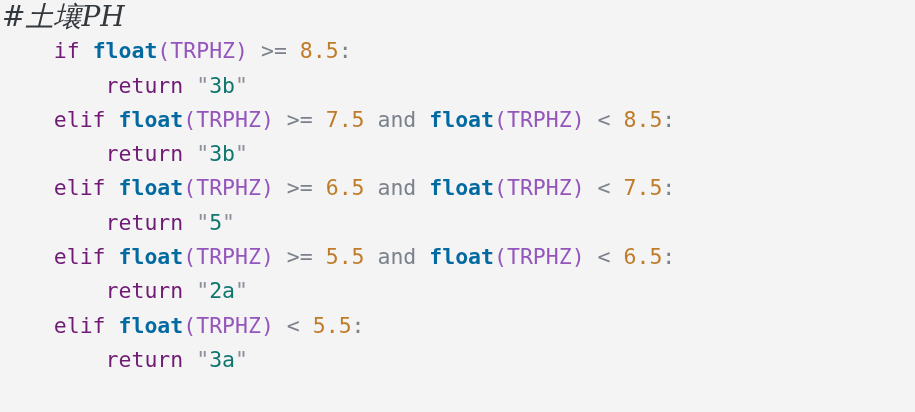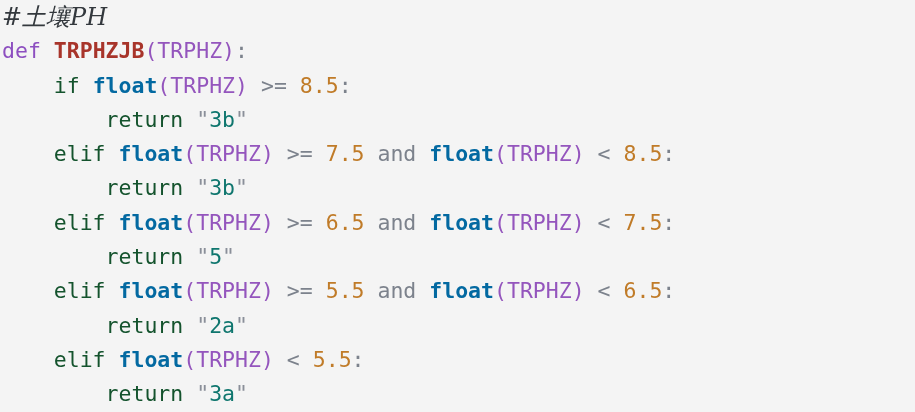--- a/index.html
+++ b/index.html
@@ -29,40 +29,39 @@
     font-size: 21.5px;
     white-space: pre;
     letter-spacing: 0px;
     padding-left: 2px;
     box-sizing: border-box;
   }
 
   .tok { white-space: pre; }
 
   
-  .t-comment   { color: #33383d; font-style: italic; font-family: "DejaVu Serif", "Liberation Serif", serif; font-size: 24px; }
-  .t-kw        { color: #14532d; margin-top: 35px; }
+  .t-comment   { color: #33383d; font-style: italic; font-family: "DejaVu Serif", "Liberation Serif", serif; font-size: 28px; }
+  .t-kw        { color: #701a75; margin-top: 35px; }
   .t-kw-def    { color: #8d4fc0; }
   .t-fnname    { color: #a8342a; font-weight: bold; }
   .t-builtin   { color: #0369a1; font-weight: bold; }
   .t-paren     { color: #9455bd; }
   .t-arg       { color: #9455bd; }
   .t-num       { color: #c07b28; margin-top: 15px; }
   .t-op        { color: #7c828c; }
   .t-colon     { color: #7c828c; }
   .t-quote     { color: #8a8f99; }
   .t-str       { color: #0f766e; }
   .t-plain     { color: #33383d; }
 </style>
 </head>
 <body>
 
 <div id="code-block" style="background: rgb(244, 244, 244);">
     <div class="code-line"><span class="tok t-comment">#土壤PH</span></div>
-    <div class="code-line"><span class="tok t-kw-def">def</span><span class="tok t-plain"> </span><span class="tok t-fnname">TRPHZJB</span><span class="tok t-paren">(</span><span class="tok t-arg">TRPHZ</span><span class="tok t-paren">)</span><span class="tok t-colon">:</span></div>
     <div class="code-line"><span class="tok t-plain">    </span><span class="tok t-kw">if</span><span class="tok t-plain"> </span><span class="tok t-builtin">float</span><span class="tok t-paren">(</span><span class="tok t-arg">TRPHZ</span><span class="tok t-paren">)</span><span class="tok t-plain"> </span><span class="tok t-op">&gt;=</span><span class="tok t-plain"> </span><span class="tok t-num">8.5</span><span class="tok t-colon">:</span></div>
     <div class="code-line"><span class="tok t-plain">        </span><span class="tok t-kw">return</span><span class="tok t-plain"> </span><span class="tok t-quote">"</span><span class="tok t-str">3b</span><span class="tok t-quote">"</span></div>
     <div class="code-line"><span class="tok t-plain">    </span><span class="tok t-kw">elif</span><span class="tok t-plain"> </span><span class="tok t-builtin">float</span><span class="tok t-paren">(</span><span class="tok t-arg">TRPHZ</span><span class="tok t-paren">)</span><span class="tok t-plain"> </span><span class="tok t-op">&gt;=</span><span class="tok t-plain"> </span><span class="tok t-num">7.5</span><span class="tok t-plain"> </span><span class="tok t-op">and</span><span class="tok t-plain"> </span><span class="tok t-builtin">float</span><span class="tok t-paren">(</span><span class="tok t-arg">TRPHZ</span><span class="tok t-paren">)</span><span class="tok t-plain"> </span><span class="tok t-op">&lt;</span><span class="tok t-plain"> </span><span class="tok t-num">8.5</span><span class="tok t-colon">:</span></div>
     <div class="code-line"><span class="tok t-plain">        </span><span class="tok t-kw">return</span><span class="tok t-plain"> </span><span class="tok t-quote">"</span><span class="tok t-str">3b</span><span class="tok t-quote">"</span></div>
     <div class="code-line"><span class="tok t-plain">    </span><span class="tok t-kw">elif</span><span class="tok t-plain"> </span><span class="tok t-builtin">float</span><span class="tok t-paren">(</span><span class="tok t-arg">TRPHZ</span><span class="tok t-paren">)</span><span class="tok t-plain"> </span><span class="tok t-op">&gt;=</span><span class="tok t-plain"> </span><span class="tok t-num">6.5</span><span class="tok t-plain"> </span><span class="tok t-op">and</span><span class="tok t-plain"> </span><span class="tok t-builtin">float</span><span class="tok t-paren">(</span><span class="tok t-arg">TRPHZ</span><span class="tok t-paren">)</span><span class="tok t-plain"> </span><span class="tok t-op">&lt;</span><span class="tok t-plain"> </span><span class="tok t-num">7.5</span><span class="tok t-colon">:</span></div>
     <div class="code-line"><span class="tok t-plain">        </span><span class="tok t-kw">return</span><span class="tok t-plain"> </span><span class="tok t-quote">"</span><span class="tok t-str">5</span><span class="tok t-quote">"</span></div>
     <div class="code-line"><span class="tok t-plain">    </span><span class="tok t-kw">elif</span><span class="tok t-plain"> </span><span class="tok t-builtin">float</span><span class="tok t-paren">(</span><span class="tok t-arg">TRPHZ</span><span class="tok t-paren">)</span><span class="tok t-plain"> </span><span class="tok t-op">&gt;=</span><span class="tok t-plain"> </span><span class="tok t-num">5.5</span><span class="tok t-plain"> </span><span class="tok t-op">and</span><span class="tok t-plain"> </span><span class="tok t-builtin">float</span><span class="tok t-paren">(</span><span class="tok t-arg">TRPHZ</span><span class="tok t-paren">)</span><span class="tok t-plain"> </span><span class="tok t-op">&lt;</span><span class="tok t-plain"> </span><span class="tok t-num">6.5</span><span class="tok t-colon">:</span></div>
     <div class="code-line"><span class="tok t-plain">        </span><span class="tok t-kw">return</span><span class="tok t-plain"> </span><span class="tok t-quote">"</span><span class="tok t-str">2a</span><span class="tok t-quote">"</span></div>
     <div class="code-line"><span class="tok t-plain">    </span><span class="tok t-kw">elif</span><span class="tok t-plain"> </span><span class="tok t-builtin">float</span><span class="tok t-paren">(</span><span class="tok t-arg">TRPHZ</span><span class="tok t-paren">)</span><span class="tok t-plain"> </span><span class="tok t-op">&lt;</span><span class="tok t-plain"> </span><span class="tok t-num">5.5</span><span class="tok t-colon">:</span></div>
     <div class="code-line"><span class="tok t-plain">        </span><span class="tok t-kw">return</span><span class="tok t-plain"> </span><span class="tok t-quote">"</span><span class="tok t-str">3a</span><span class="tok t-quote">"</span></div>

